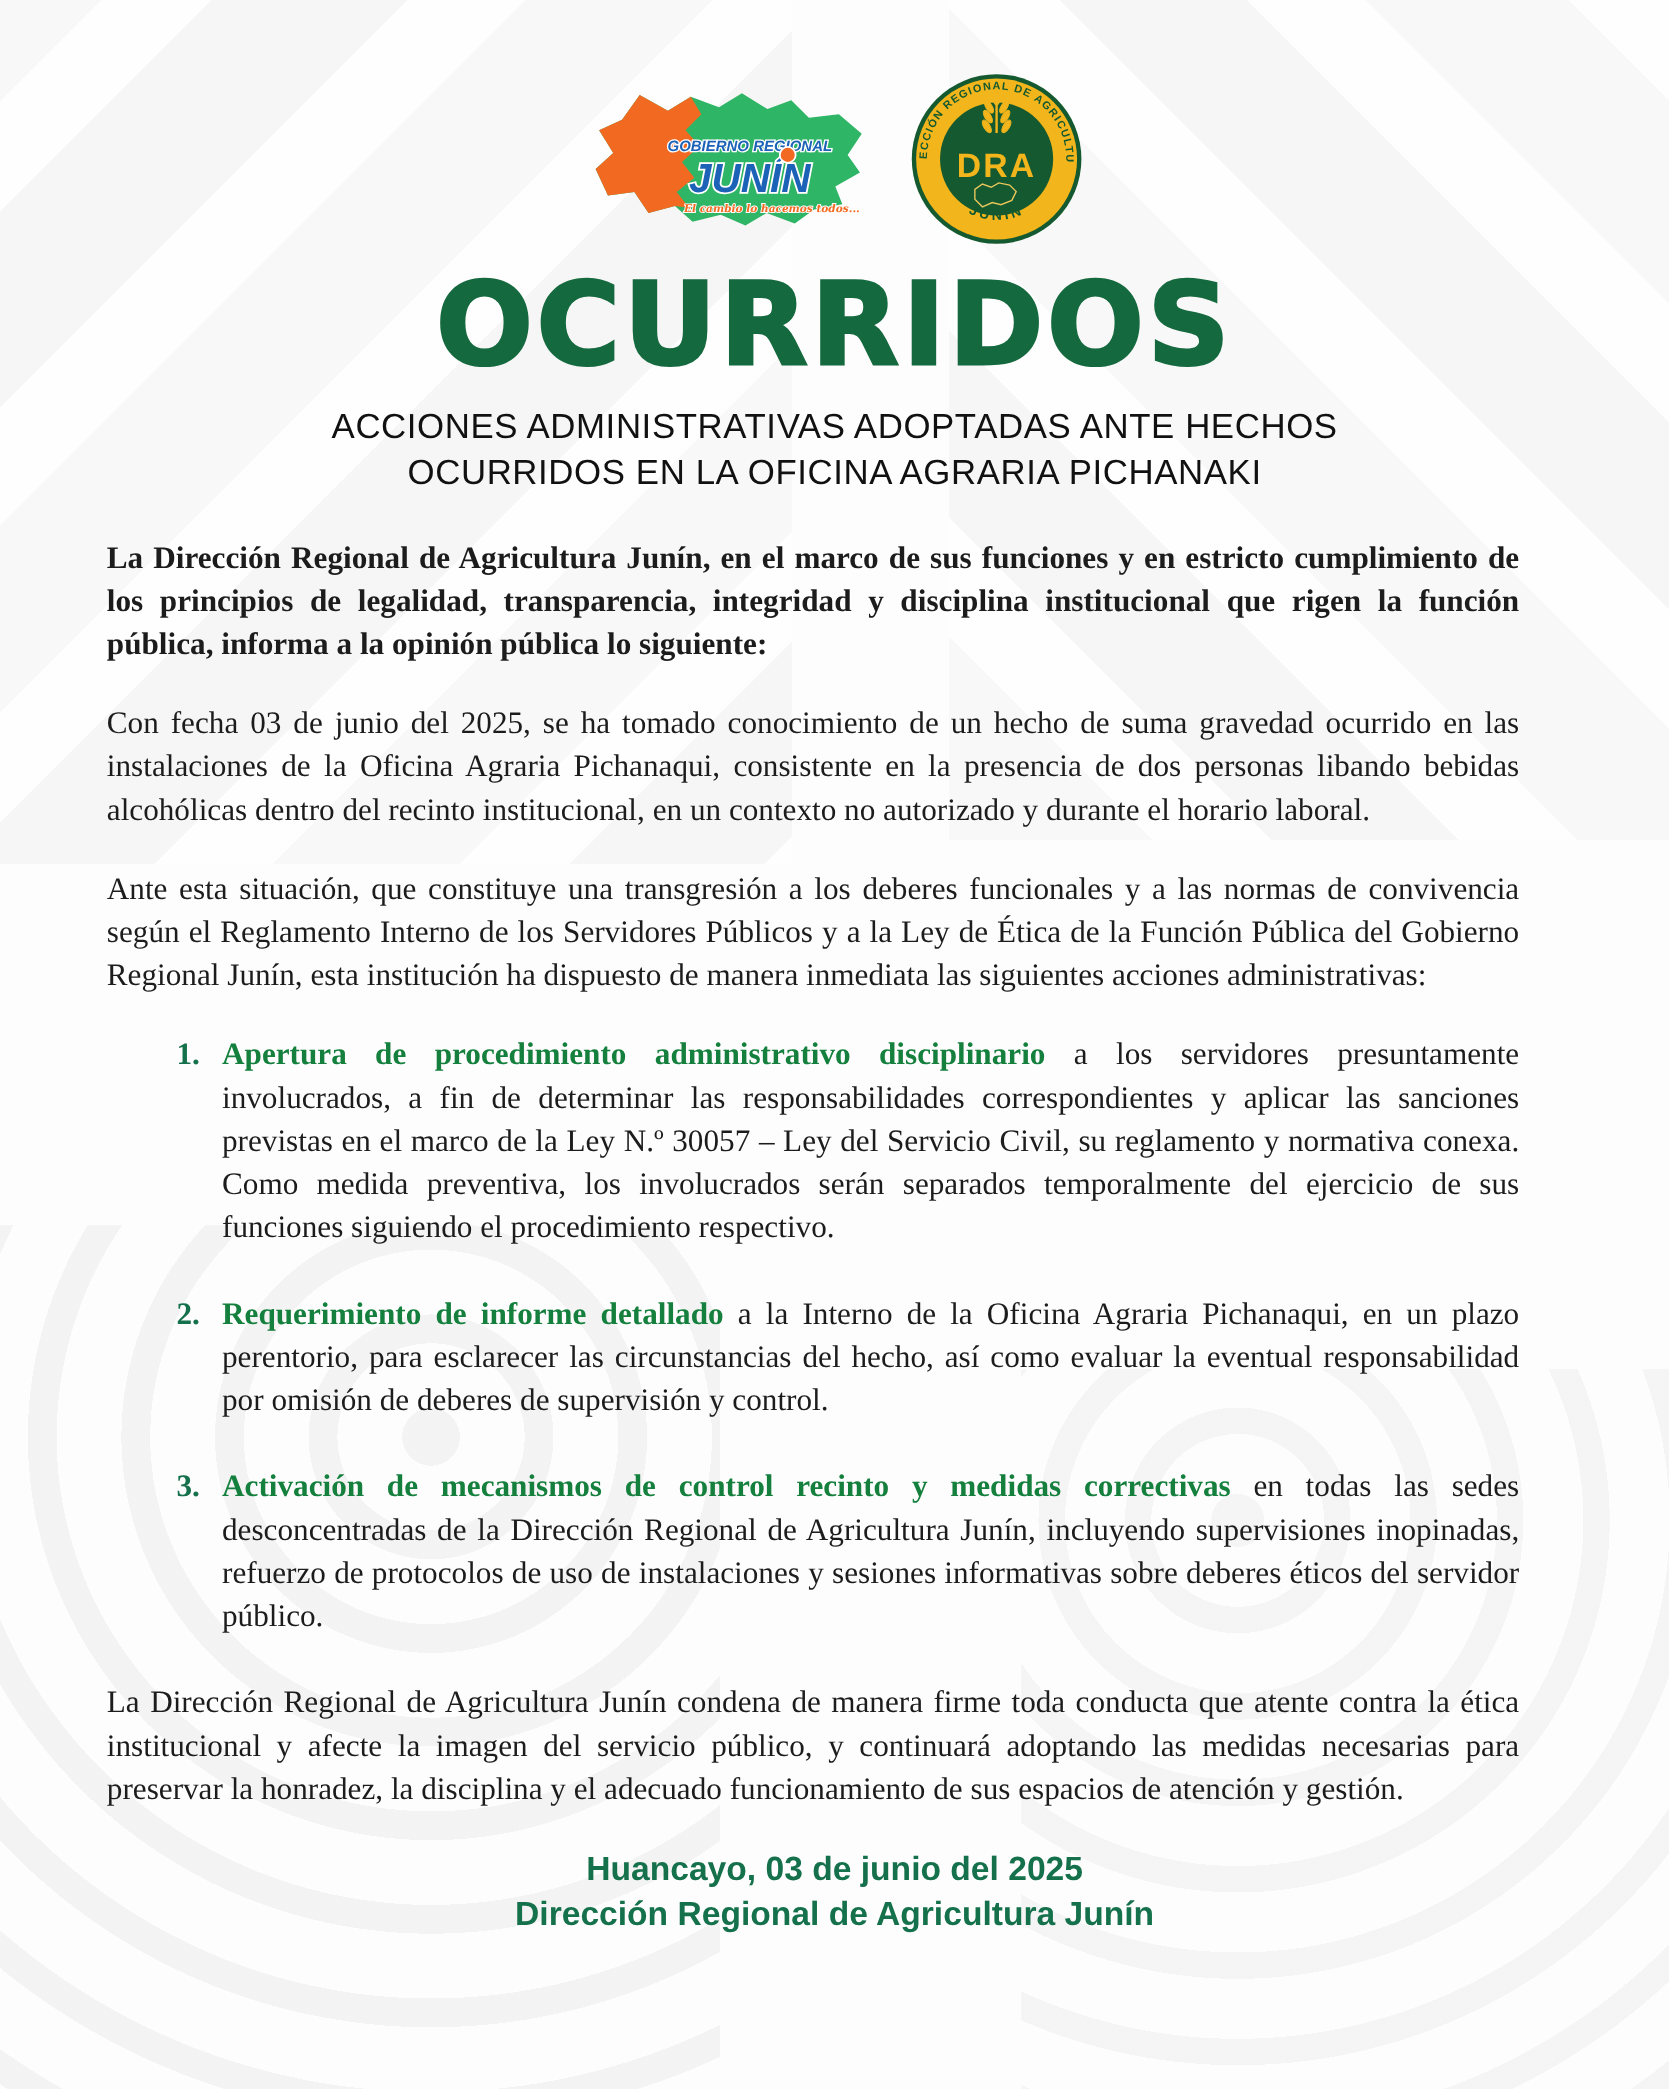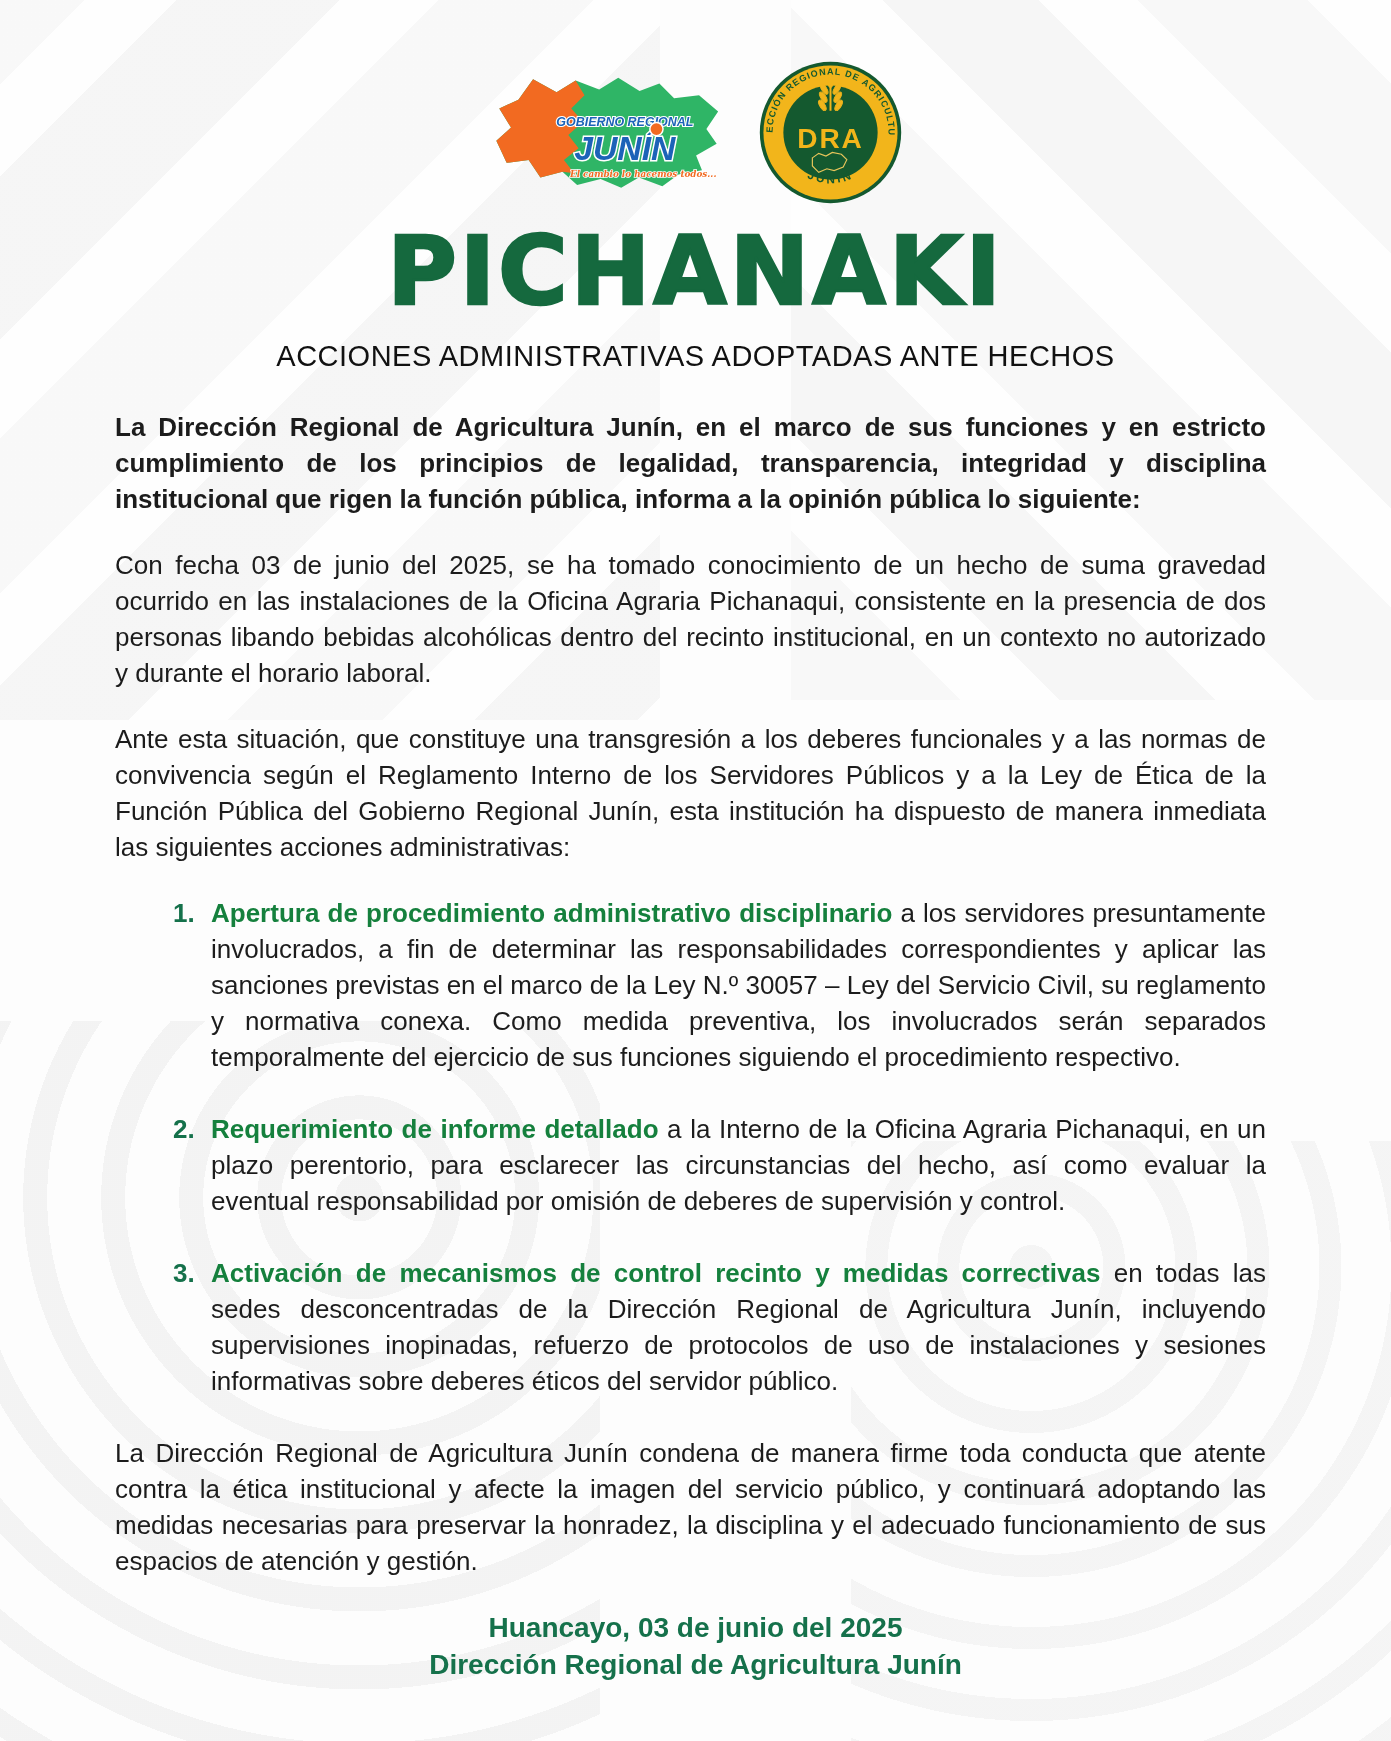--- a/index.html
+++ b/index.html
@@ -61,23 +61,24 @@
     margin:18px auto 0 auto;
     text-align:center;
     font-size:29px;line-height:38px;
     font-weight:normal;
     letter-spacing:.5px;
     color:#111;
   }
   
   .body{
     position:relative;
-    padding:34px 125px 0 115px;
+    padding:34px 125px 0 89px;
     font-size:26px;line-height:36px;
     text-align:justify;
+    font-family:Liberation Serif, serif;
   }
   .body p{margin:0 0 30px 0;}
   p.lead-bold{font-weight:bold;}
   .actions{margin:6px 0 0 0;padding:0 0 0 58px;list-style:none;}
   .action{display:flex;margin:0 0 36px 0;}
   .action .num{
     flex:0 0 auto;
     width:38px;
     font-weight:bold;color:#15714B;
   }
@@ -135,24 +136,25 @@
         <ellipse cx="72" cy="41" rx="2.8" ry="6.5" transform="rotate(-32 72 41)"></ellipse>
         <ellipse cx="88" cy="41" rx="2.8" ry="6.5" transform="rotate(32 88 41)"></ellipse>
         <ellipse cx="71" cy="50" rx="2.8" ry="6.5" transform="rotate(-32 71 50)"></ellipse>
         <ellipse cx="89" cy="50" rx="2.8" ry="6.5" transform="rotate(32 89 50)"></ellipse>
       </g>
       <text x="80" y="97" text-anchor="middle" font-family="Liberation Sans,sans-serif" font-size="31" font-weight="bold" fill="#F2B51B" letter-spacing="2">DRA</text>
       <path d="M60,108 l7,-5 8,3 7,-4 10,2 6,6 -4,8 -10,4 -8,-2 -9,4 -7,-7 z" fill="none" stroke="#E8C55A" stroke-width="1.3"></path>
     </svg>
   </header>
 
-  <h1 class="title">PICHANAKI</h1>
+  <h1 class="title">OCURRIDOS</h1>
 
   <h2 class="subtitle">
     <span>ACCIONES ADMINISTRATIVAS ADOPTADAS ANTE HECHOS</span><br>
+    <span>OCURRIDOS EN LA OFICINA AGRARIA PICHANAKI</span>
   </h2>
 
   <div class="body">
     <p class="lead-bold">La Dirección Regional de Agricultura Junín, en el marco de sus funciones y en estricto cumplimiento de los principios de legalidad, transparencia, integridad y disciplina institucional que rigen la función pública, informa a la opinión pública lo siguiente:</p>
     <p>Con fecha 03 de junio del 2025, se ha tomado conocimiento de un hecho de suma gravedad ocurrido en las instalaciones de la Oficina Agraria Pichanaqui, consistente en la presencia de dos personas libando bebidas alcohólicas dentro del recinto institucional, en un contexto no autorizado y durante el horario laboral.</p>
     <p>Ante esta situación, que constituye una transgresión a los deberes funcionales y a las normas de convivencia según el Reglamento Interno de los Servidores Públicos y a la Ley de Ética de la Función Pública del Gobierno Regional Junín, esta institución ha dispuesto de manera inmediata las siguientes acciones administrativas:</p>
 
     <ol class="actions">
       <li class="action">
         <span class="num">1.</span>

